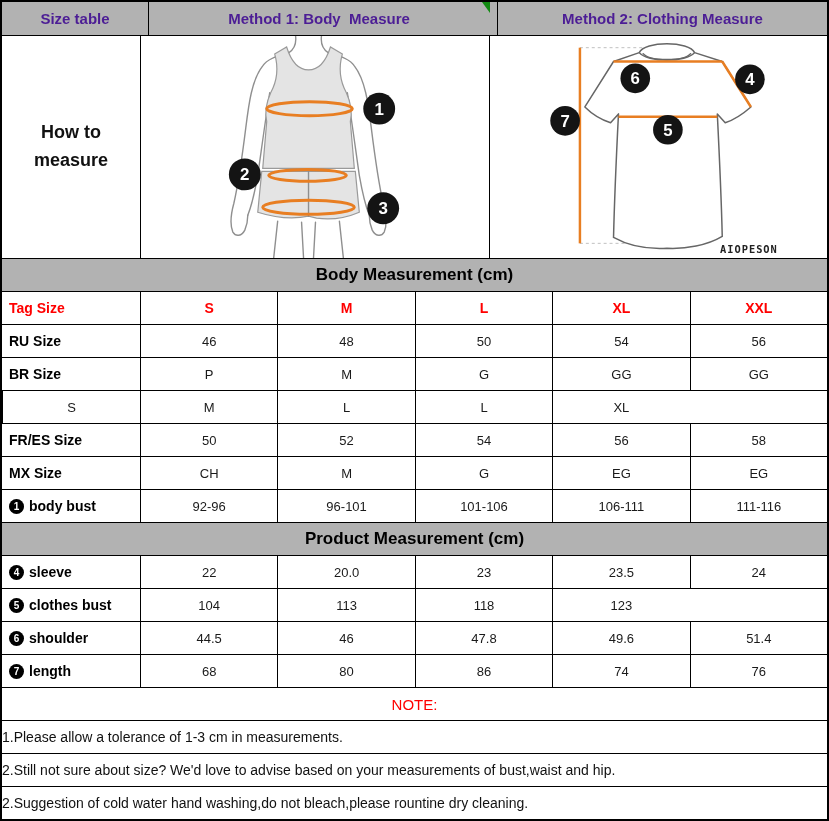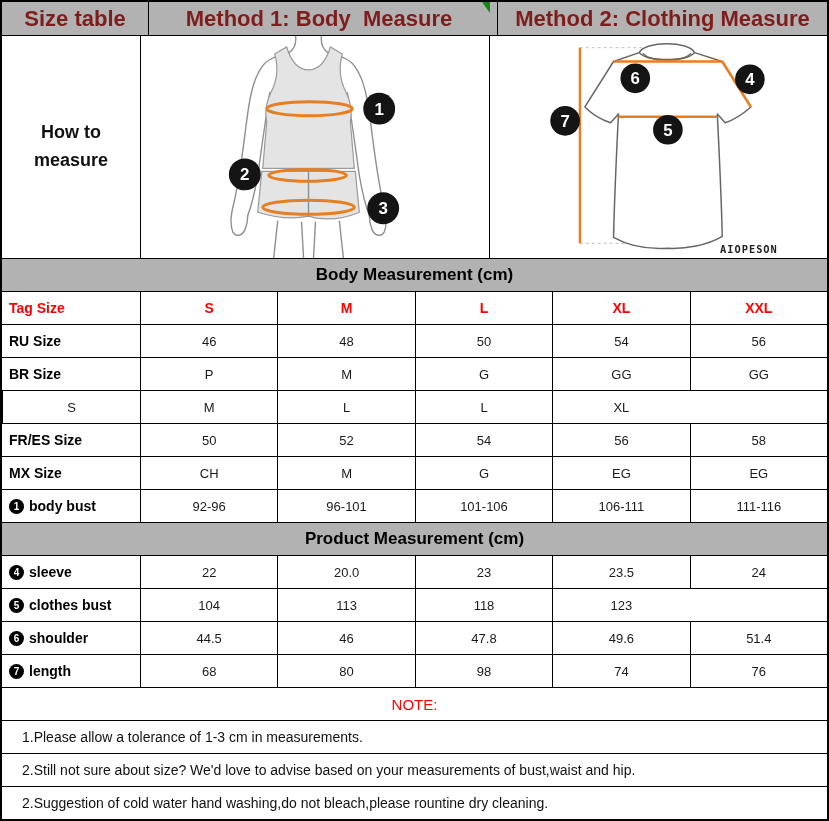--- a/index.html
+++ b/index.html
@@ -17,21 +17,21 @@
   
   .top-header{
     display:grid;
     grid-template-columns:138px 349px 1fr;
     height:33px;
     background:#b2b2b2;
     position:relative;
   }
   .th{
     display:flex; align-items:center; justify-content:center;
-    font-weight:bold; font-size:22px; color:#7f1d1d;
+    font-weight:bold; font-size:15px; color:#4c1d95;
     white-space:pre;
     border-left:1px solid #000;
     margin-left:8px;
   }
   .th:first-child{ border-left:none; }
   .green-flag{
     position:absolute; top:0; left:480px;
     width:0; height:0;
     border-top:11px solid #128a12;
     border-left:8px solid transparent;
@@ -92,21 +92,21 @@
 
   
   .note-title{
     height:33px; border-top:1px solid #000;
     display:flex; align-items:center; justify-content:center;
     color:#ff0000; font-size:15px;
   }
   .note-row{
     height:33px; border-top:1px solid #000;
     display:flex; align-items:center;
-    padding-left:20px;
+    padding-left:0;
     font-size:14px; color:#111;
   }
 
   
   .outline{ fill:none; stroke:#8f8f8f; stroke-width:1.4; stroke-linecap:round; }
   .garment{ fill:#e4e4e4; stroke:#9a9a9a; stroke-width:1.2; }
   .shirt{ fill:#ffffff; stroke:#666; stroke-width:1.5; stroke-linejoin:round; }
   .oline{ fill:none; stroke:#e87e22; stroke-width:3; }
   .oline2{ fill:none; stroke:#e87e22; stroke-width:2.5; }
   .dashline{ fill:none; stroke:#bfbfbf; stroke-width:1; stroke-dasharray:3,3; }
@@ -309,21 +309,21 @@
         <div class="cell val">49.6</div>
         <div class="cell val">51.4</div>
       </div>
       <div class="trow">
         <div class="cell label">
           <span class="badge">7</span>
           <span>length</span>
         </div>
         <div class="cell val">68</div>
         <div class="cell val">80</div>
-        <div class="cell val">98</div>
+        <div class="cell val">86</div>
         <div class="cell val">74</div>
         <div class="cell val">76</div>
       </div>
     </div>
 
   <div class="note-title">NOTE:</div>
   <div>
       <div class="note-row">1.Please allow a tolerance of 1-3 cm in measurements.</div>
       <div class="note-row">2.Still not sure about size? We'd love to advise based on your measurements of bust,waist and hip.</div>
       <div class="note-row">2.Suggestion of cold water hand washing,do not bleach,please rountine dry cleaning.</div>

